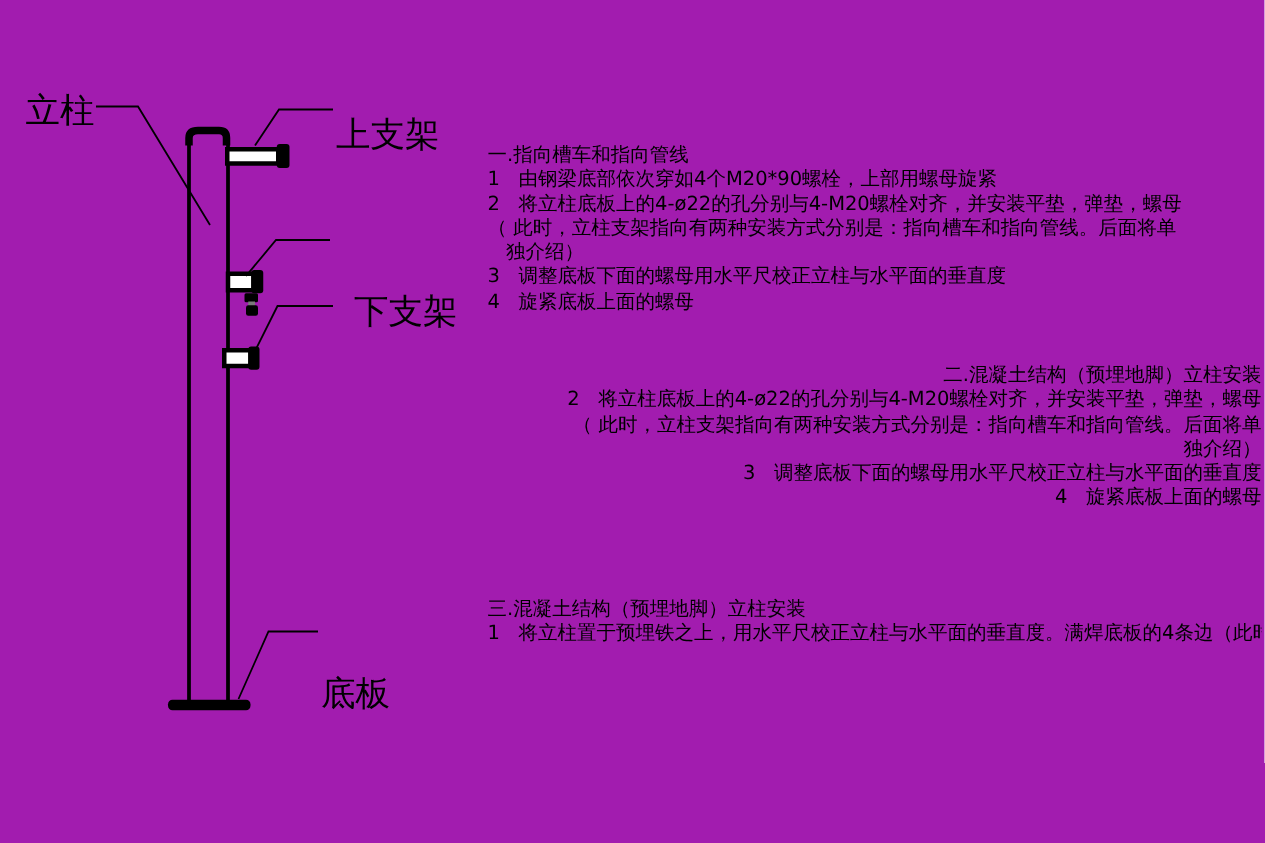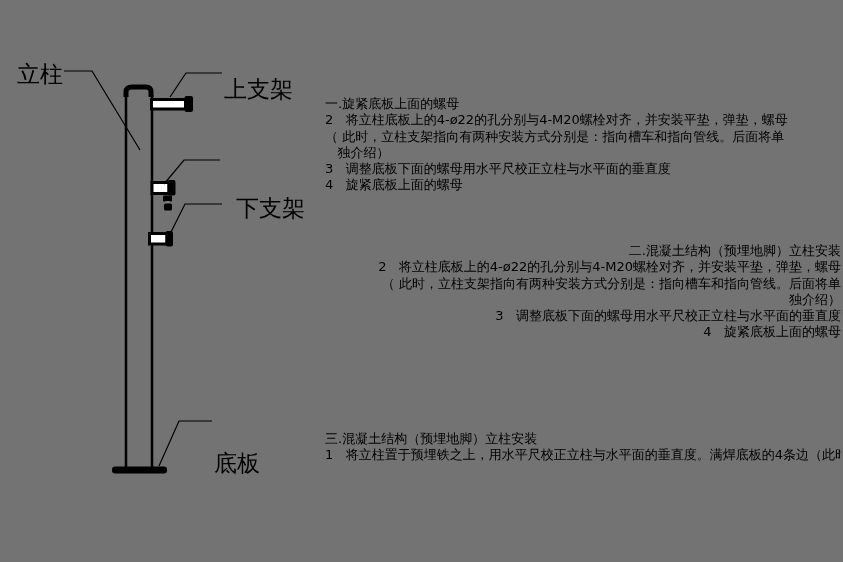--- a/index.html
+++ b/index.html
@@ -1,21 +1,21 @@
 <!DOCTYPE html>
 <html><head>
 <meta charset="utf-8">
 <style>
   * { margin: 0; padding: 0; box-sizing: border-box; }
   html, body { background: #ffffff; }
   .stage {
     position: relative;
     width: 843px;
     height: 562px;
-    background: #737373;
+    background: #a21caf;
     overflow: hidden;
     font-family: "DejaVu Sans", "Liberation Sans", sans-serif;
     color: #000000;
   }
   svg.diagram-svg {
     position: absolute;
     left: 0; top: 0;
     width: 843px; height: 562px;
   }
   .part-label {
@@ -34,21 +34,21 @@
     line-height: 16.3px;
     color: #000000;
   }
   .instr-title, .tline {
     white-space: pre;
     overflow: hidden;
     height: 16.3px;
   }
   #section-1 { top: 96px; }
   #section-2 { top: 243px; text-align: right; }
-  #section-3 { top: 399px; margin-top: 32px; }
+  #section-3 { top: 399px; }
 </style>
 </head>
 <body>
 
 <div class="stage">
 
   <svg class="diagram-svg" viewBox="0 0 843 562" aria-hidden="true">
 
     <line x1="126" y1="95" x2="126" y2="468" stroke="#000000" stroke-width="2.5"></line>
     <line x1="152" y1="95" x2="152" y2="468" stroke="#000000" stroke-width="2.5"></line>
@@ -76,23 +76,24 @@
     <polyline points="222,204 185,204 168,238" fill="none" stroke="#000000" stroke-width="1.2"></polyline>
     <polyline points="212,421 179,421 159,466" fill="none" stroke="#000000" stroke-width="1.2"></polyline>
   </svg>
 
   <div class="part-label" style="left:17px; top:61px;">立柱</div>
   <div class="part-label" style="left:224px; top:77px;font-family:Liberation Serif, serif;">上支架</div>
   <div class="part-label" style="left:224px; top:195px;margin-left:12px;">下支架</div>
   <div class="part-label" style="left:214px; top:410px;margin-top:40px;">底板</div>
 
   <div class="instr-section" id="section-1">
-    <div class="instr-title">一.旋紧底板上面的螺母</div>
+    <div class="instr-title">一.指向槽车和指向管线</div>
     <div>
 
+        <div class="tline">1   由钢梁底部依次穿如4个M20*90螺栓，上部用螺母旋紧</div>
 
         <div class="tline">2   将立柱底板上的4-ø22的孔分别与4-M20螺栓对齐，并安装平垫，弹垫，螺母</div>
 
         <div class="tline">（ 此时，立柱支架指向有两种安装方式分别是：指向槽车和指向管线。后面将单</div>
 
         <div class="tline">   独介绍）</div>
 
         <div class="tline">3   调整底板下面的螺母用水平尺校正立柱与水平面的垂直度</div>
 
         <div class="tline">4   旋紧底板上面的螺母</div>

